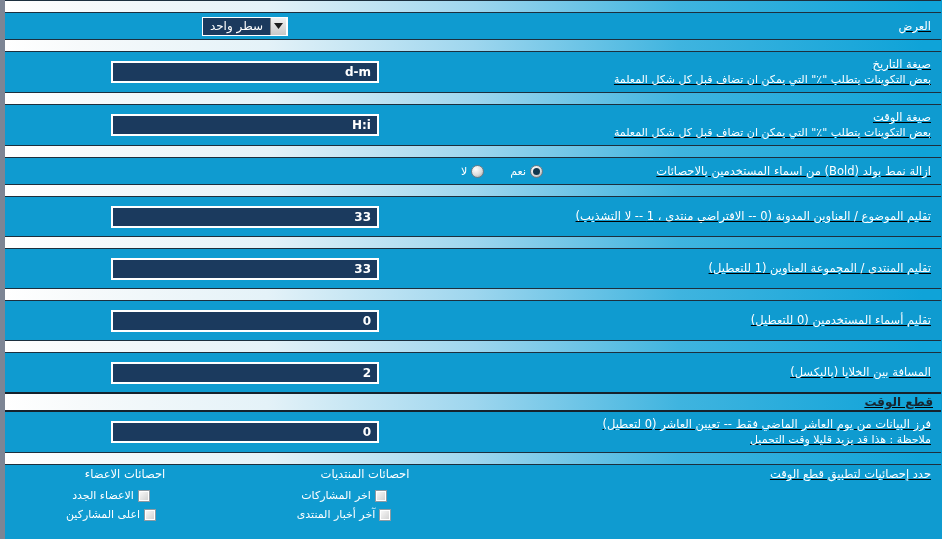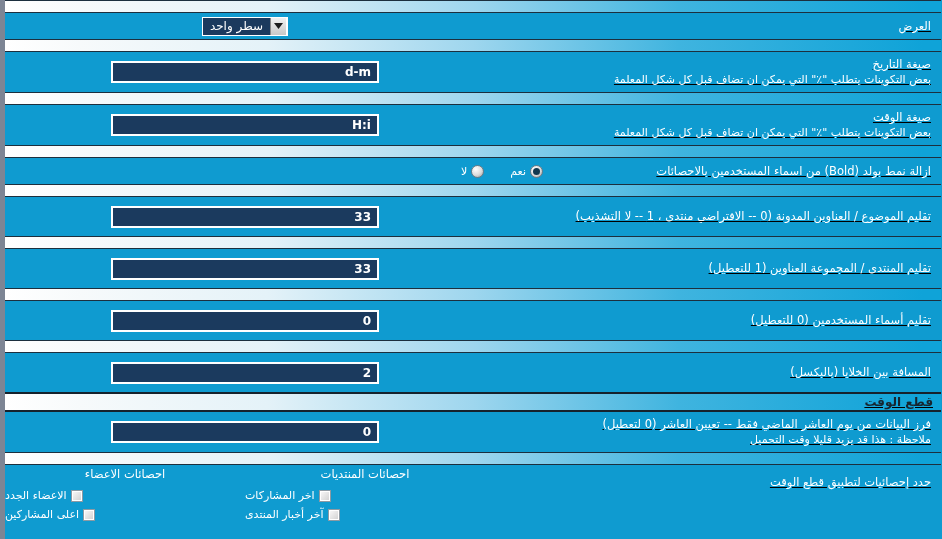--- a/index.html
+++ b/index.html
@@ -180,21 +180,21 @@
   }
   .cbcol .coltitle {
     color: #ffffff;
     font-size: 11.5px;
     margin-bottom: 5px;
     text-align: center;
   }
   .cbrow {
     display: flex;
     align-items: center;
-    justify-content: flex-end;
+    justify-content: center;
     direction: rtl;
     gap: 4px;
     height: 19px;
     width: 100%;
     padding-right: 28px;
   }
   .cbrow.rightcol { padding-right: 42px; }
   .cbox {
     width: 12px;
     height: 12px;
@@ -204,21 +204,21 @@
     flex: 0 0 auto;
   }
   .cblabel { color: #ffffff; font-size: 11px; white-space: nowrap; }
 
   .cbsection {
     position: relative;
     background: #0f9bd0;
     min-height: 155px;
     padding: 0 8px 0 0;
   }
-  .cbsection .label-box { padding-top: 9px; }
+  .cbsection .label-box { padding-top: 1px; }
 </style>
 </head>
 <body>
 
 <div id="app">
 
   <div class="sep"></div>
 
   <div class="row" style="height:26px;">
     <div class="field-area">

